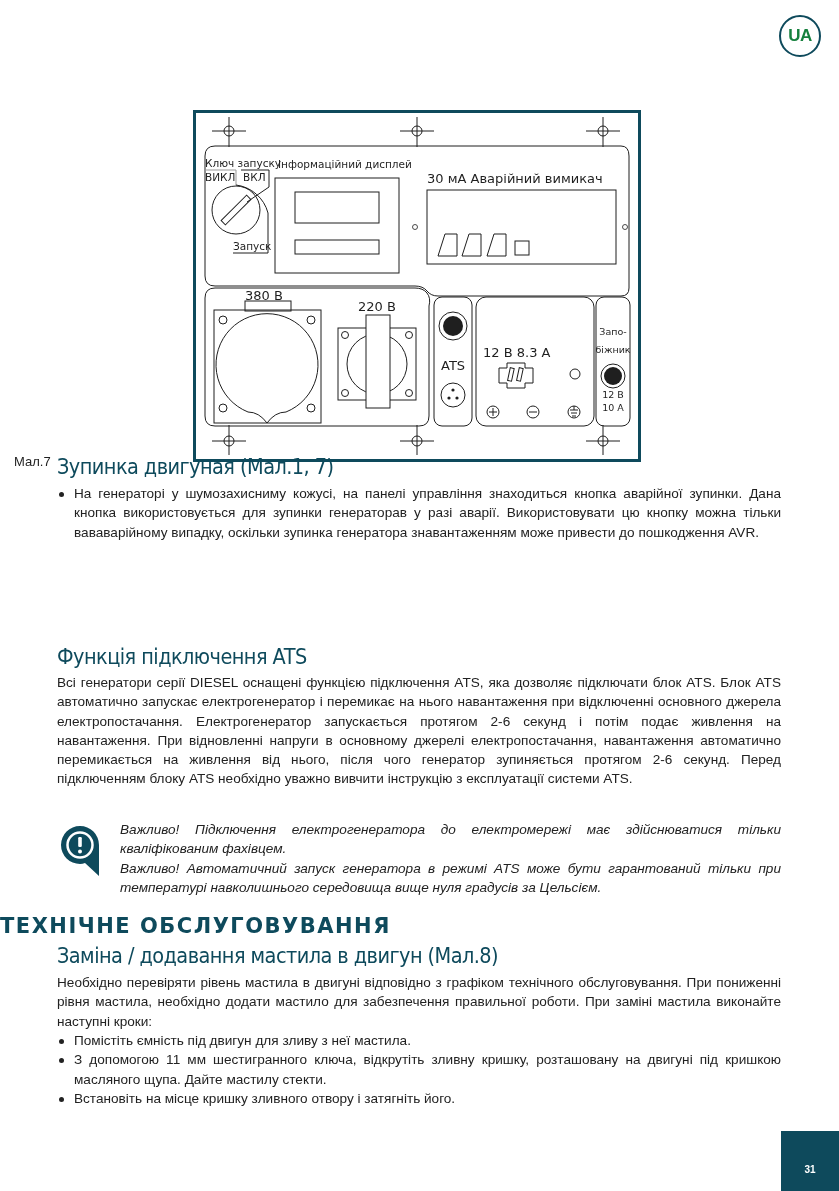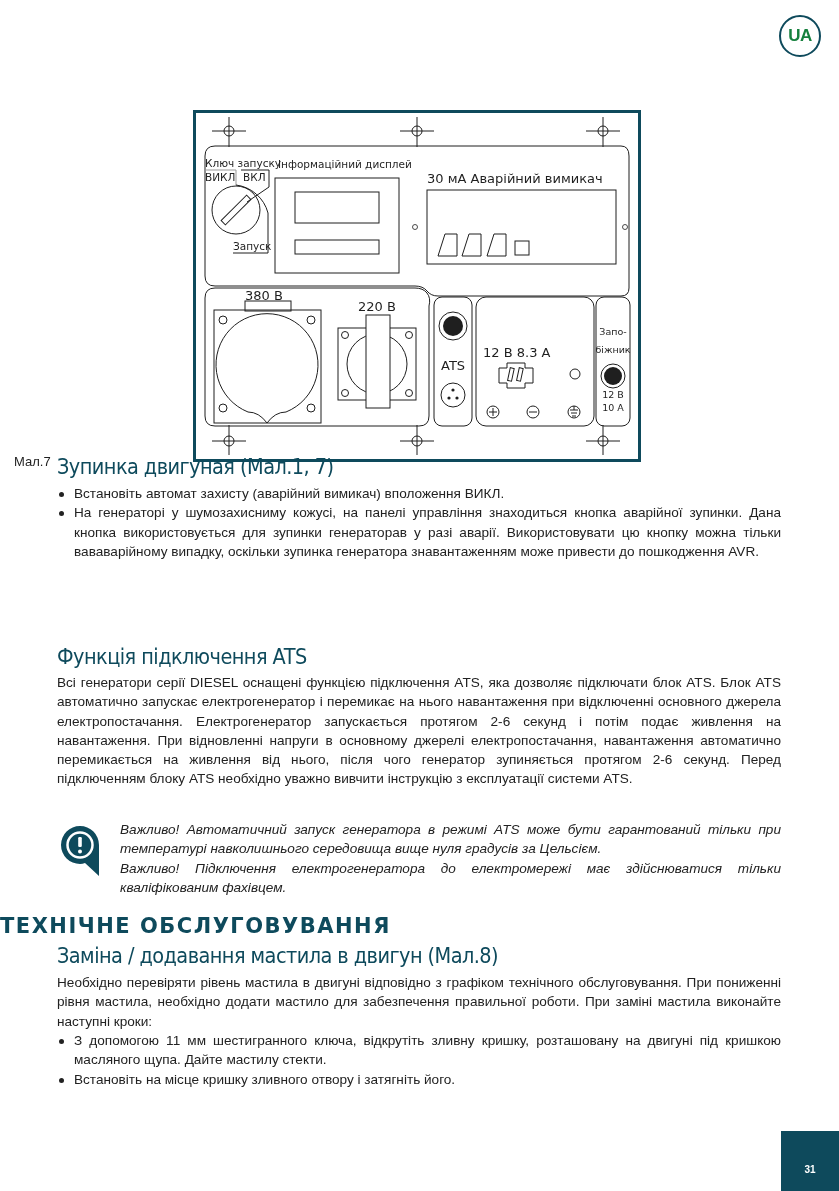--- a/index.html
+++ b/index.html
@@ -195,39 +195,39 @@
     <circle cx="420" cy="266" r="12" fill="none" stroke="#1f1f1f" stroke-width="1"></circle>
     <circle cx="420" cy="266" r="9" fill="#1f1f1f"></circle>
     <text x="420" y="288" font-size="9.5" class="svg-text" text-anchor="middle">12 В</text>
     <text x="420" y="301" font-size="9.5" class="svg-text" text-anchor="middle">10 А</text>
   </svg>
 </div>
 <div class="caption"><span>Мал.7</span></div>
 
 <h2 class="h2" style="top:455px;">Зупинка двигуная (Мал.1, 7)</h2>
 <ul class="body-text bullets" style="top:484px;">
-  <li>Встановіть автомат захисту (аварійний вимикач) вположення ВИКЛ.</li>
   <li>На генераторі у шумозахисниму кожусі, на панелі управління знаходиться кнопка аварійної зупинки. Дана кнопка використовується для зупинки генераторав у разі аварії. Використовувати цю кнопку можна тільки вававарійному випадку, оскільки зупинка генератора знавантаженням може привести до пошкодження AVR.</li>
 </ul>
 
 <h2 class="h2" style="top:645px;">Функція підключення ATS</h2>
 <p class="body-text" style="top:673px;">Всі генератори серії DIESEL оснащені функцією підключення ATS, яка дозволяє підключати блок ATS. Блок ATS автоматично запускає електрогенератор і перемикає на нього навантаження при відключенні основного джерела електропостачання. Електрогенератор запускається протягом 2-6 секунд і потім подає живлення на навантаження. При відновленні напруги в основному джерелі електропостачання, навантаження автоматично перемикається на живлення від нього, після чого генератор зупиняється протягом 2-6 секунд. Перед підключенням блоку ATS необхідно уважно вивчити інструкцію з експлуатації системи ATS.</p>
 
 <svg class="note-icon" viewBox="0 0 40 52">
   <path d="M20,1 A19,19 0 0 1 39,20 V51 L25,38 A19,19 0 0 1 20,39 A19,19 0 0 1 20,1 Z" fill="#0e4a5c"></path>
   <circle cx="20" cy="20" r="12.5" fill="none" stroke="#fff" stroke-width="2.5"></circle>
   <rect x="18.2" y="12" width="3.6" height="10" rx="1.2" fill="#fff"></rect>
   <circle cx="20" cy="26.5" r="2" fill="#fff"></circle>
 </svg>
 <div class="note-text" style="top:820px;">
+  <p>Важливо! Підключення електрогенератора до електромережі має здійснюватися тільки кваліфікованим фахівцем.</p>
   <p>Важливо! Автоматичний запуск генератора в режимі ATS може бути гарантований тільки при температурі навколишнього середовища вище нуля градусів за Цельсієм.</p>
-  <p>Важливо! Підключення електрогенератора до електромережі має здійснюватися тільки кваліфікованим фахівцем.</p>
 </div>
 
 <h1 class="h1">ТЕХНІЧНЕ ОБСЛУГОВУВАННЯ</h1>
 <h2 class="h2" style="top:944px;">Заміна / додавання мастила в двигун (Мал.8)</h2>
 <p class="body-text" style="top:973px;">Необхідно перевіряти рівень мастила в двигуні відповідно з графіком технічного обслуговування. При пониженні рівня мастила, необхідно додати мастило для забезпечення правильної роботи. При заміні мастила виконайте наступні кроки:</p>
 <ul class="body-text bullets" style="top:1031px;">
+  <li>Помістіть ємність під двигун для зливу з неї мастила.</li>
   <li>З допомогою 11 мм шестигранного ключа, відкрутіть зливну кришку, розташовану на двигуні під кришкою масляного щупа. Дайте мастилу стекти.</li>
   <li>Встановіть на місце кришку зливного отвору і затягніть його.</li>
 </ul>
 
 <div class="page-num">31</div>
 
 </body></html>

